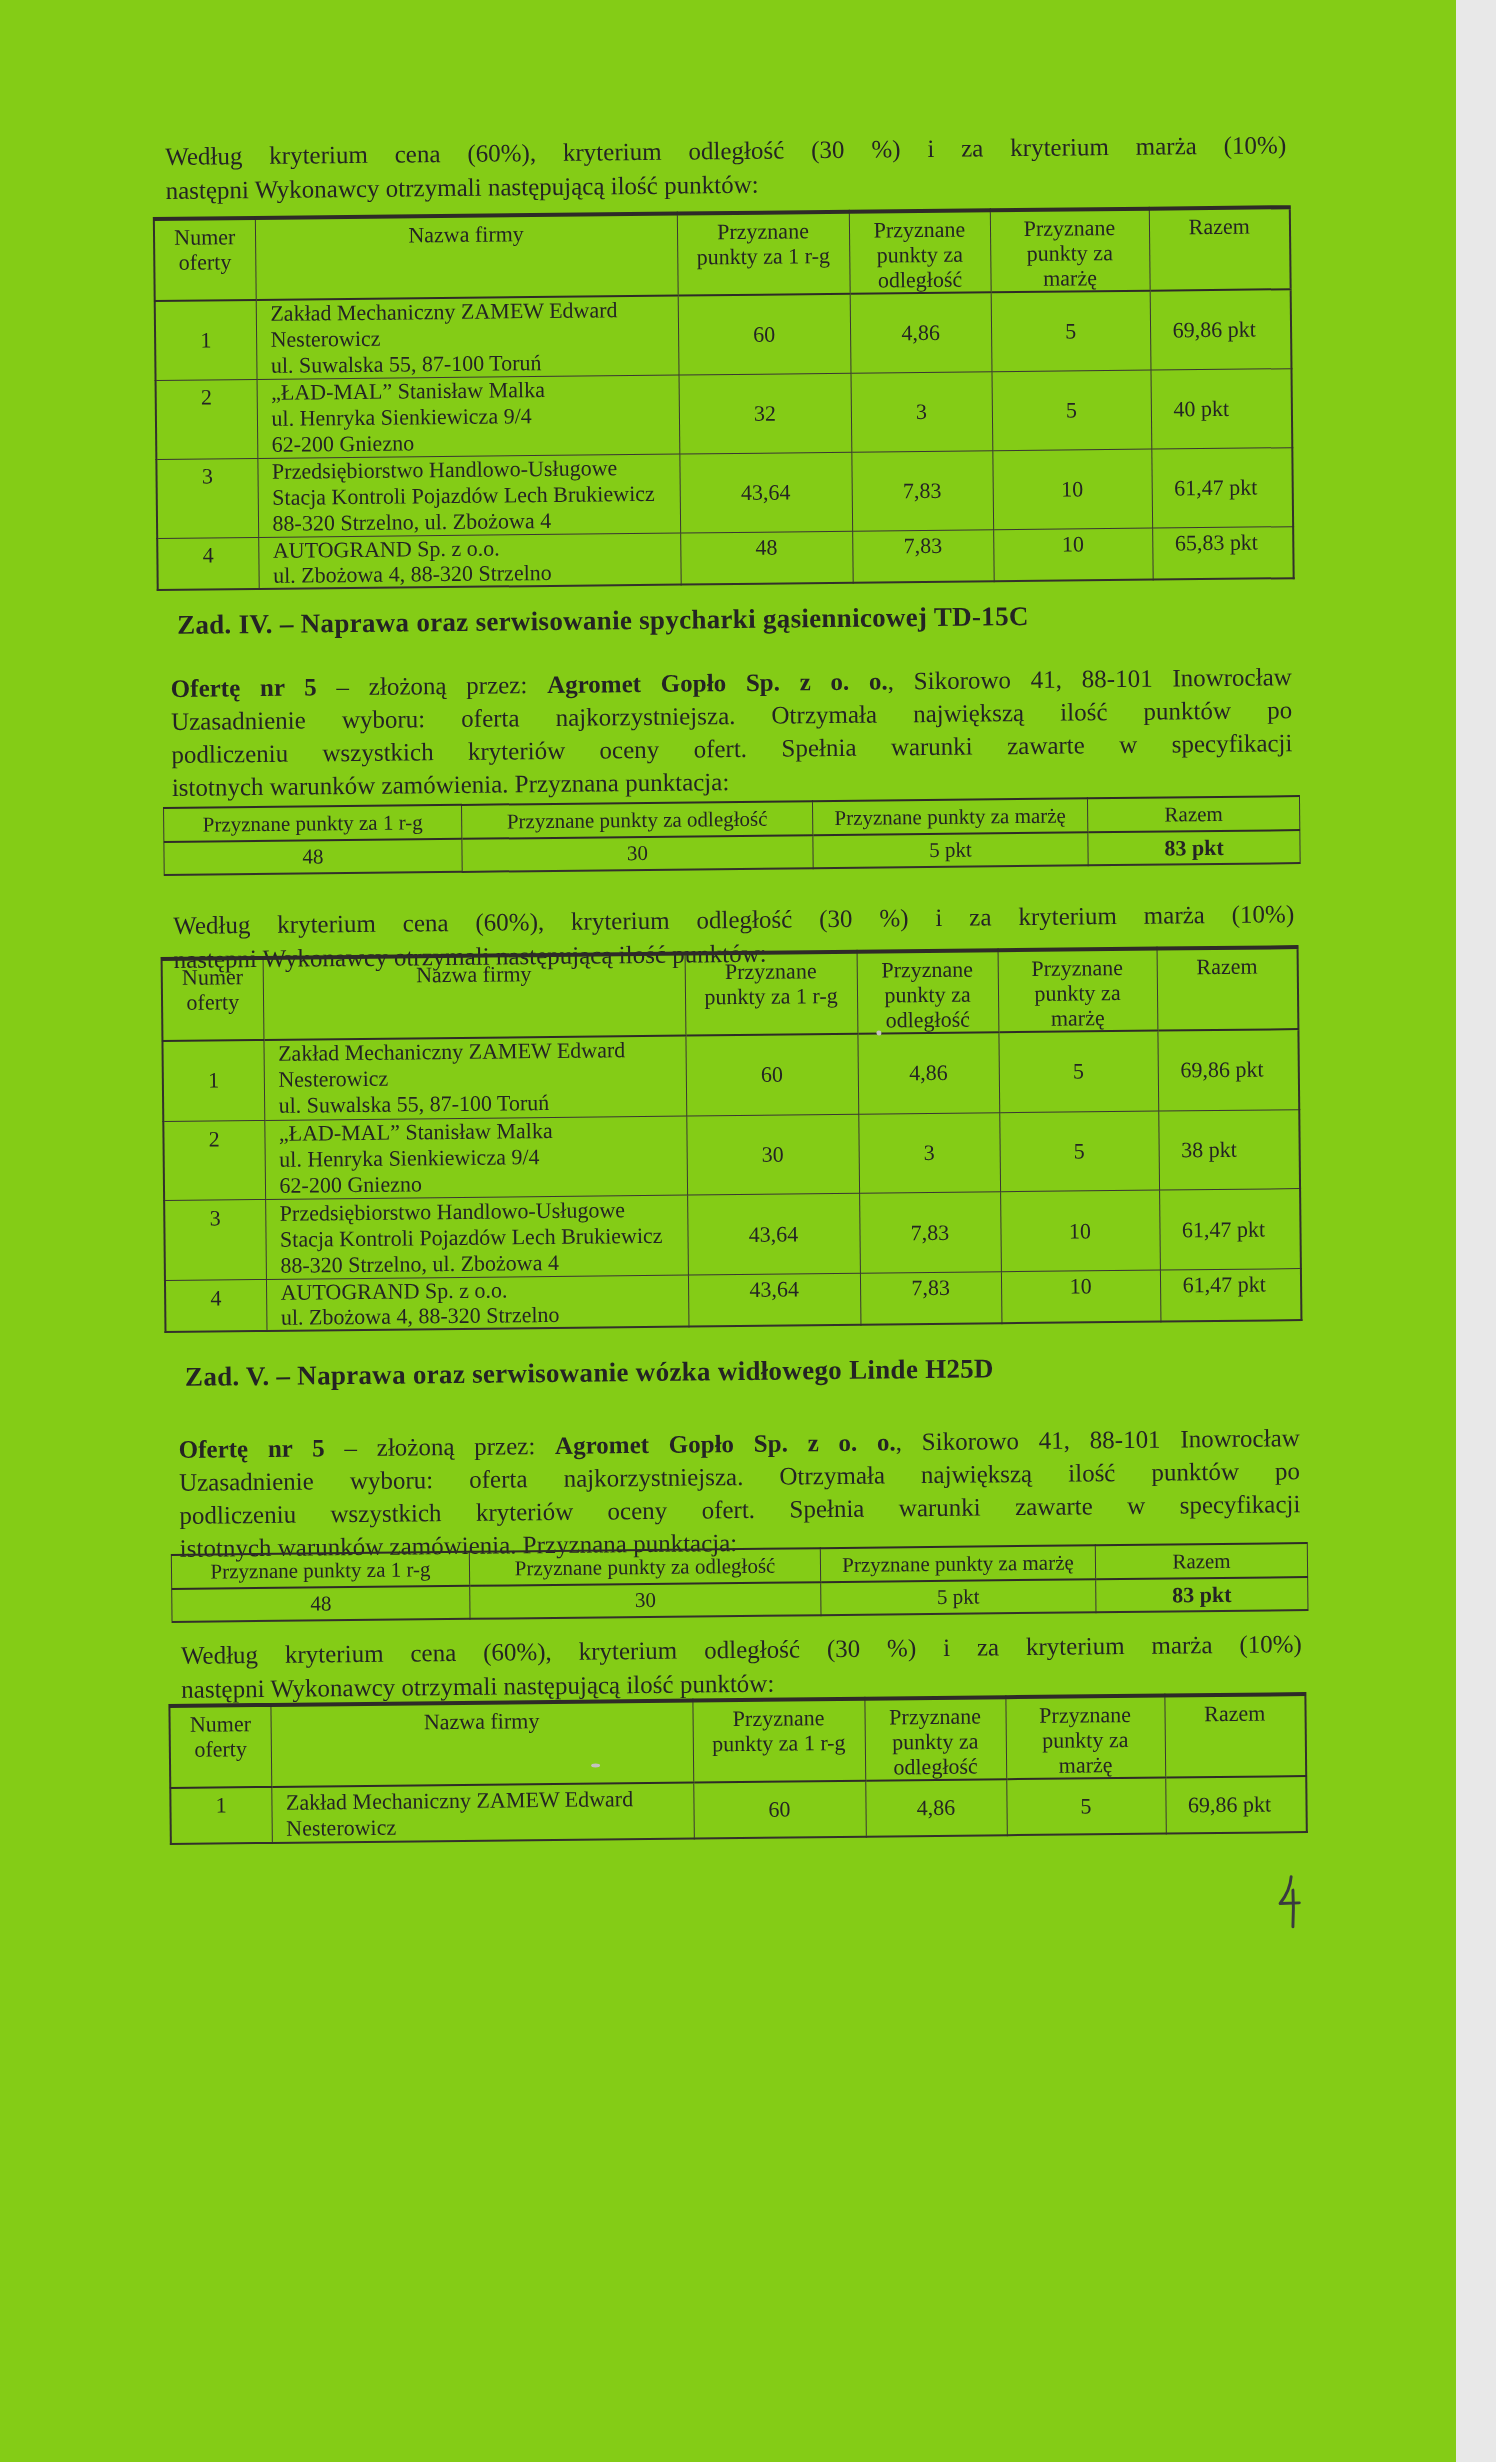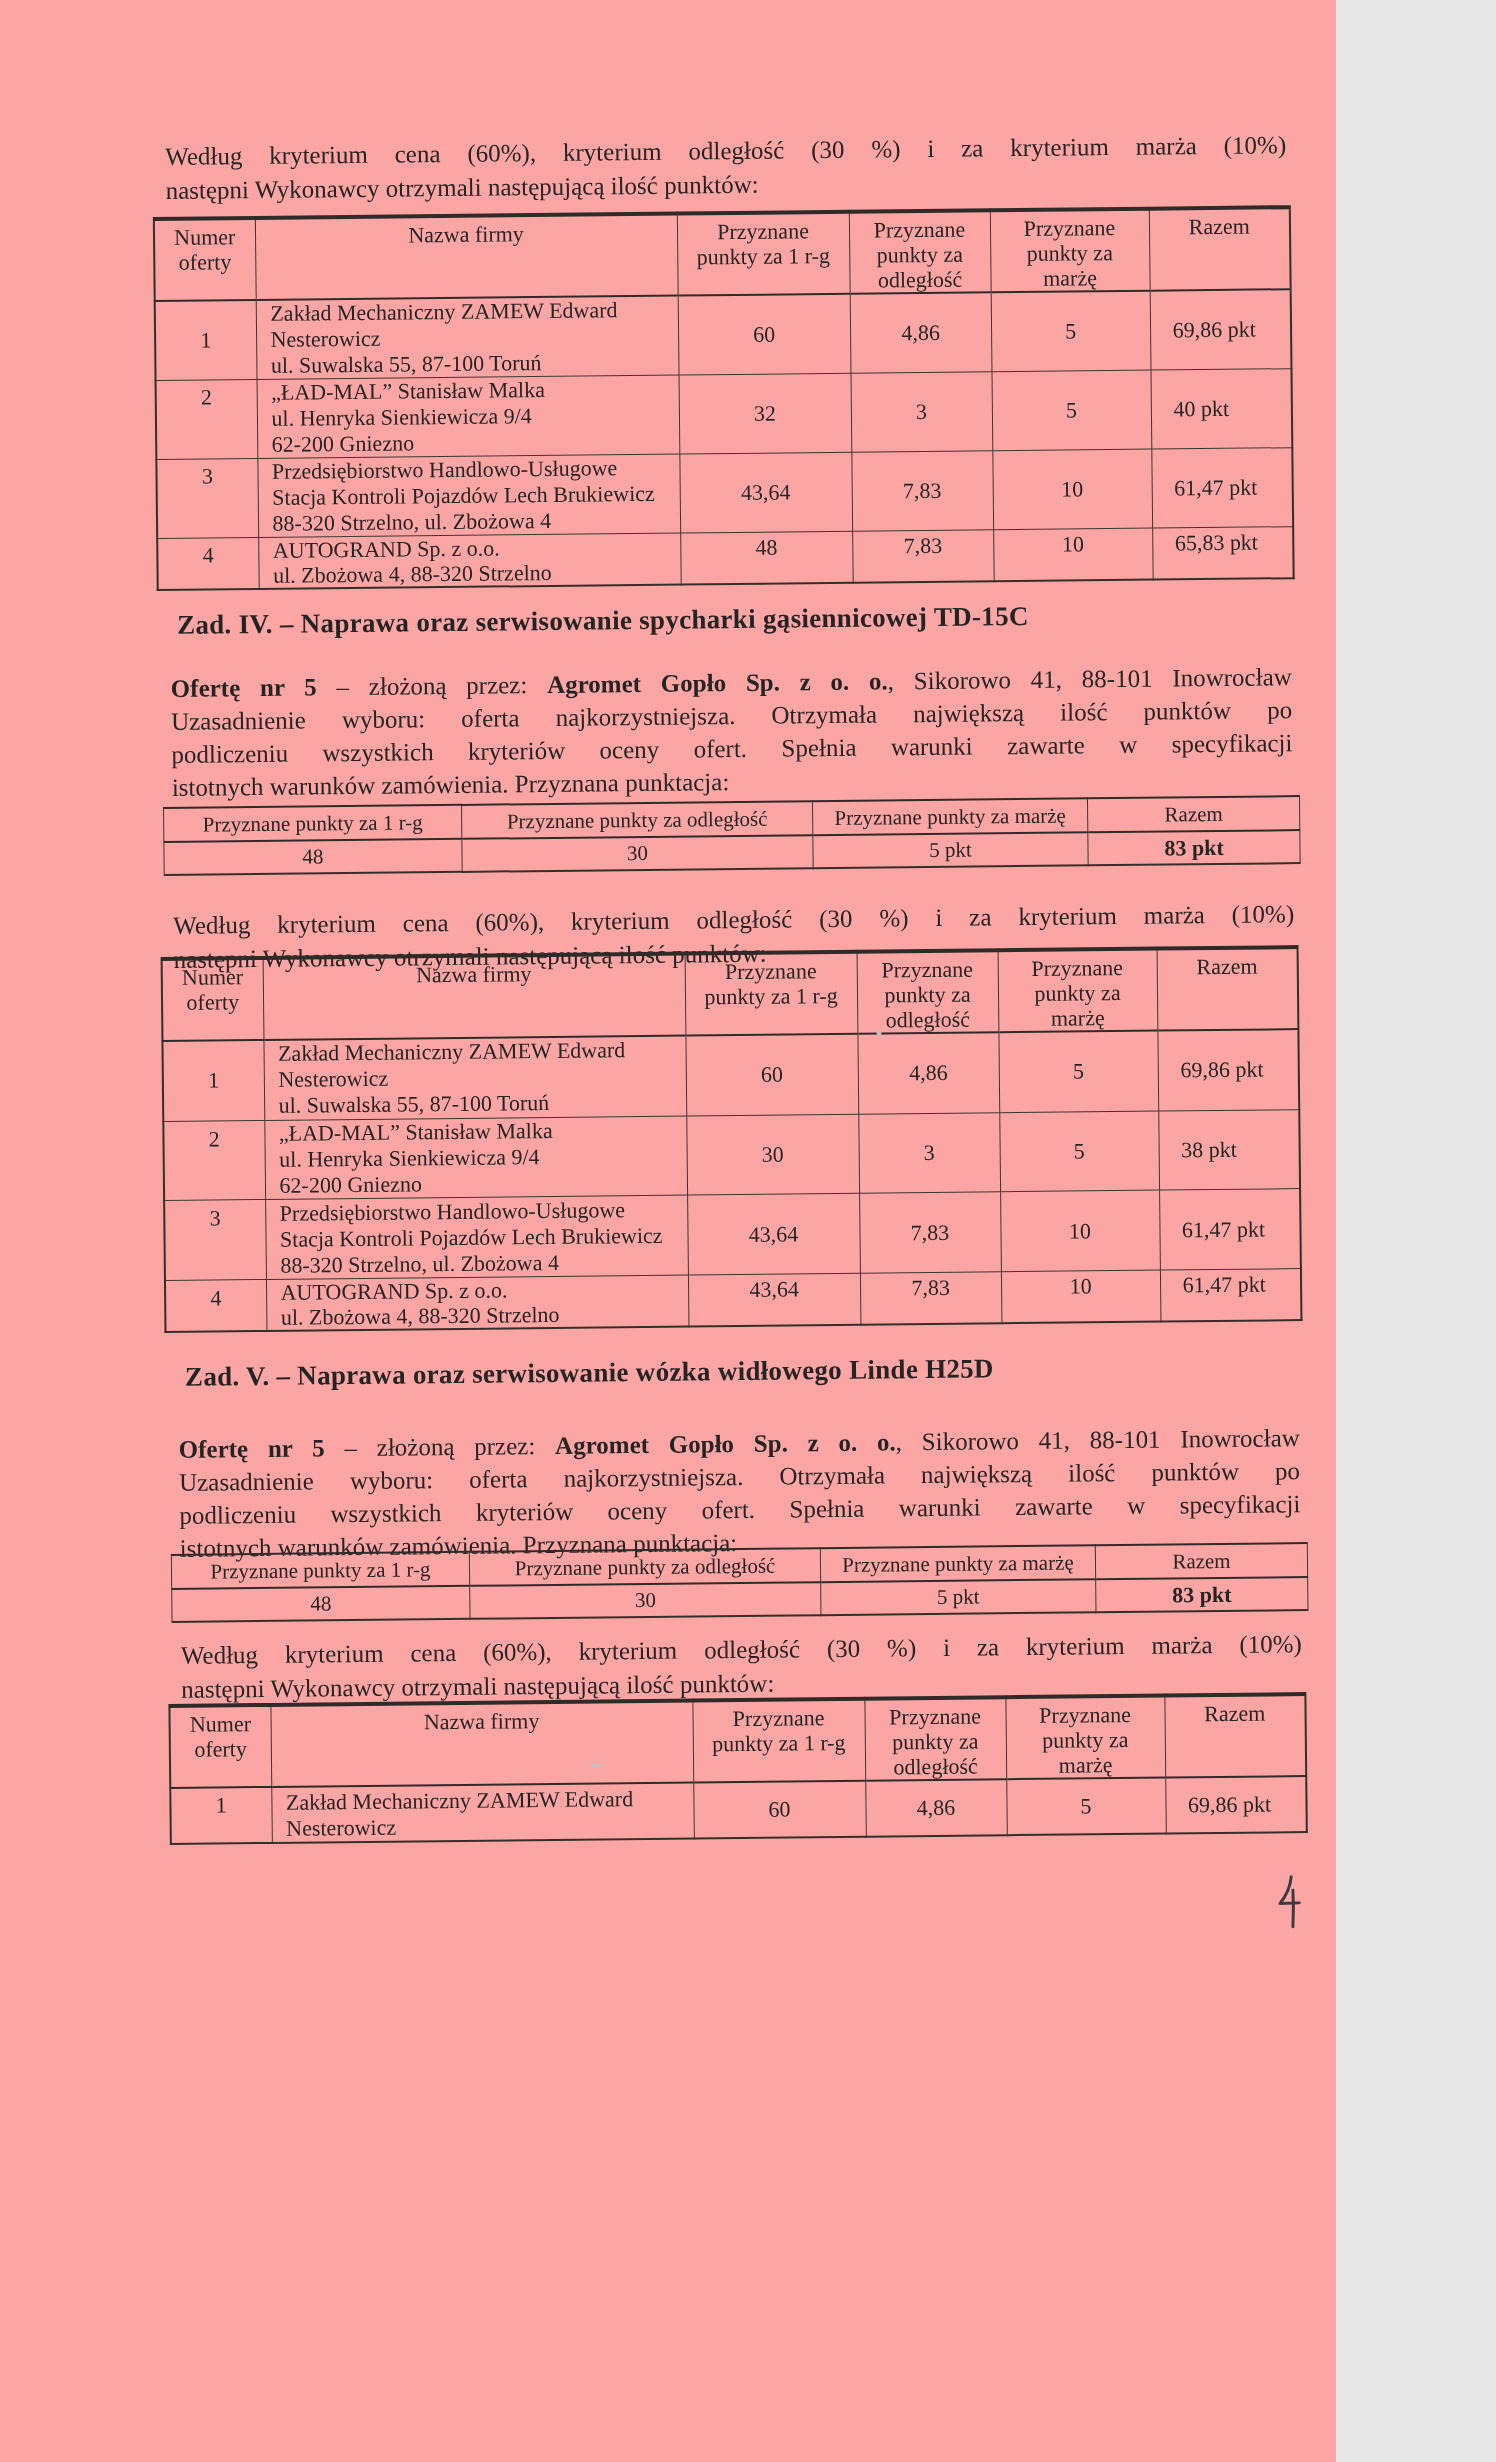--- a/index.html
+++ b/index.html
@@ -1,17 +1,17 @@
 <!DOCTYPE html>
 <html style="font-size:9.4px"><head>
 <meta charset="utf-8">
 <style>
   html,body{margin:0;padding:0;background:#e8e8e8;}
-  .page{position:relative;width:1336px;height:2462px;background:#fca5a5;overflow:hidden;
-        font-family:"Liberation Serif","DejaVu Serif",serif;color:#242424;}
+  .page{position:relative;width:1444px;height:2462px;background:#84cc16;overflow:hidden;
+        font-family:"Liberation Serif","DejaVu Serif",serif;color:#242424;padding-left:12px;}
   .sheet{position:absolute;left:0;top:0;width:1496px;height:2462px;
          transform:rotate(-0.6deg);transform-origin:164px 997px;}
   .blk{position:absolute;}
   .para{left:174px;width:1121px;font-size:25px;line-height:34px;}
   .jline{text-align:justify;text-align-last:justify;}
   .jlast{text-align:left;text-align-last:left;}
   .offerpara{left:174px;width:1121px;font-size:25px;line-height:33px;}
   .heading{left:181px;font-size:27px;font-weight:bold;white-space:nowrap;letter-spacing:0.3px;}
   .b{font-weight:bold;}
   .pre{white-space:pre-line;}

